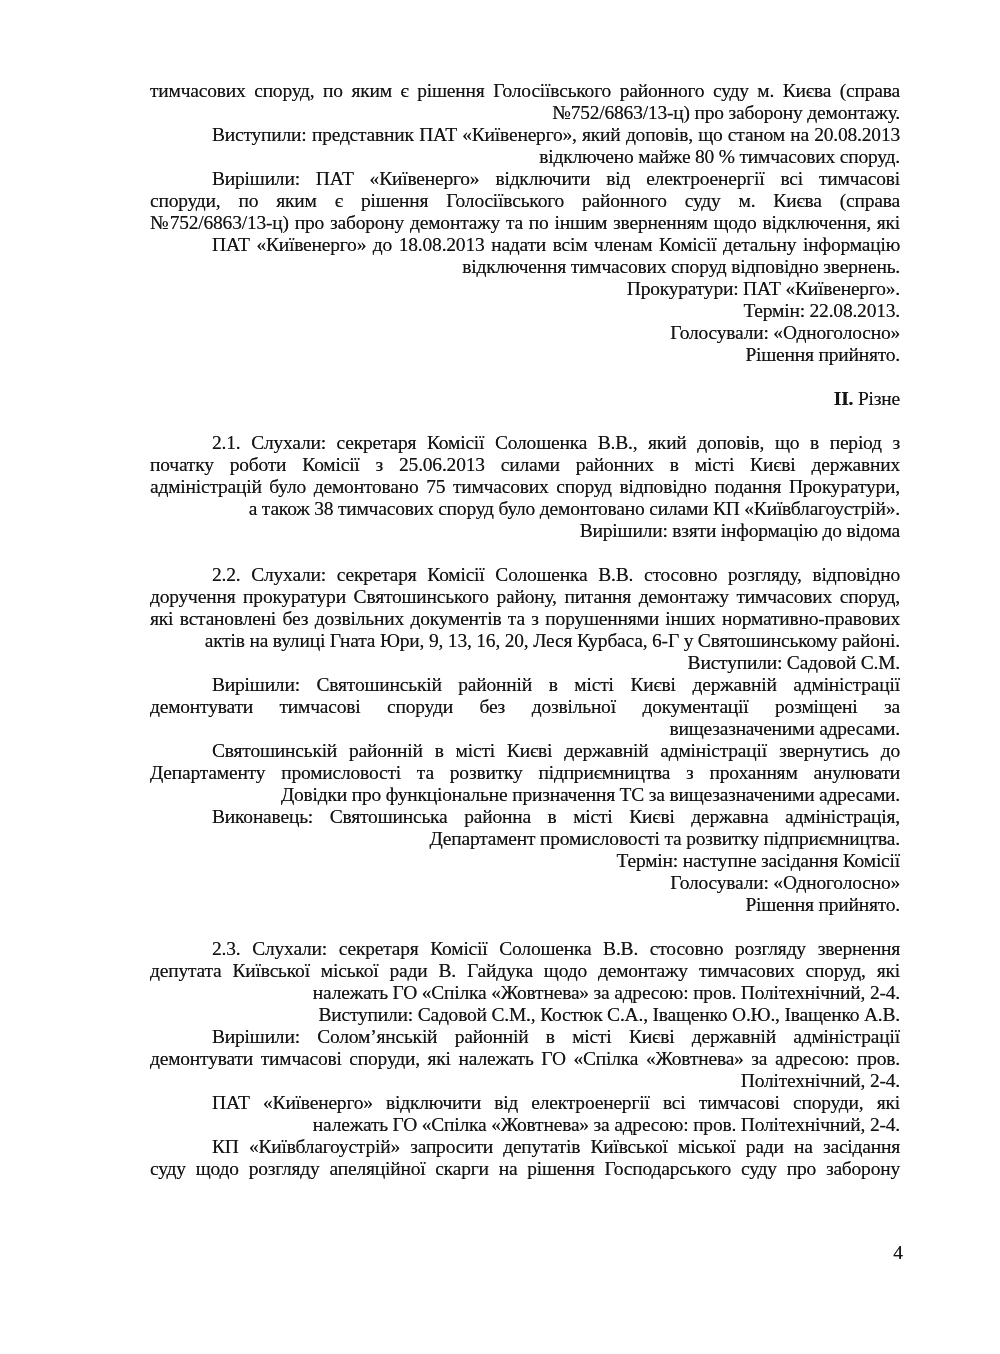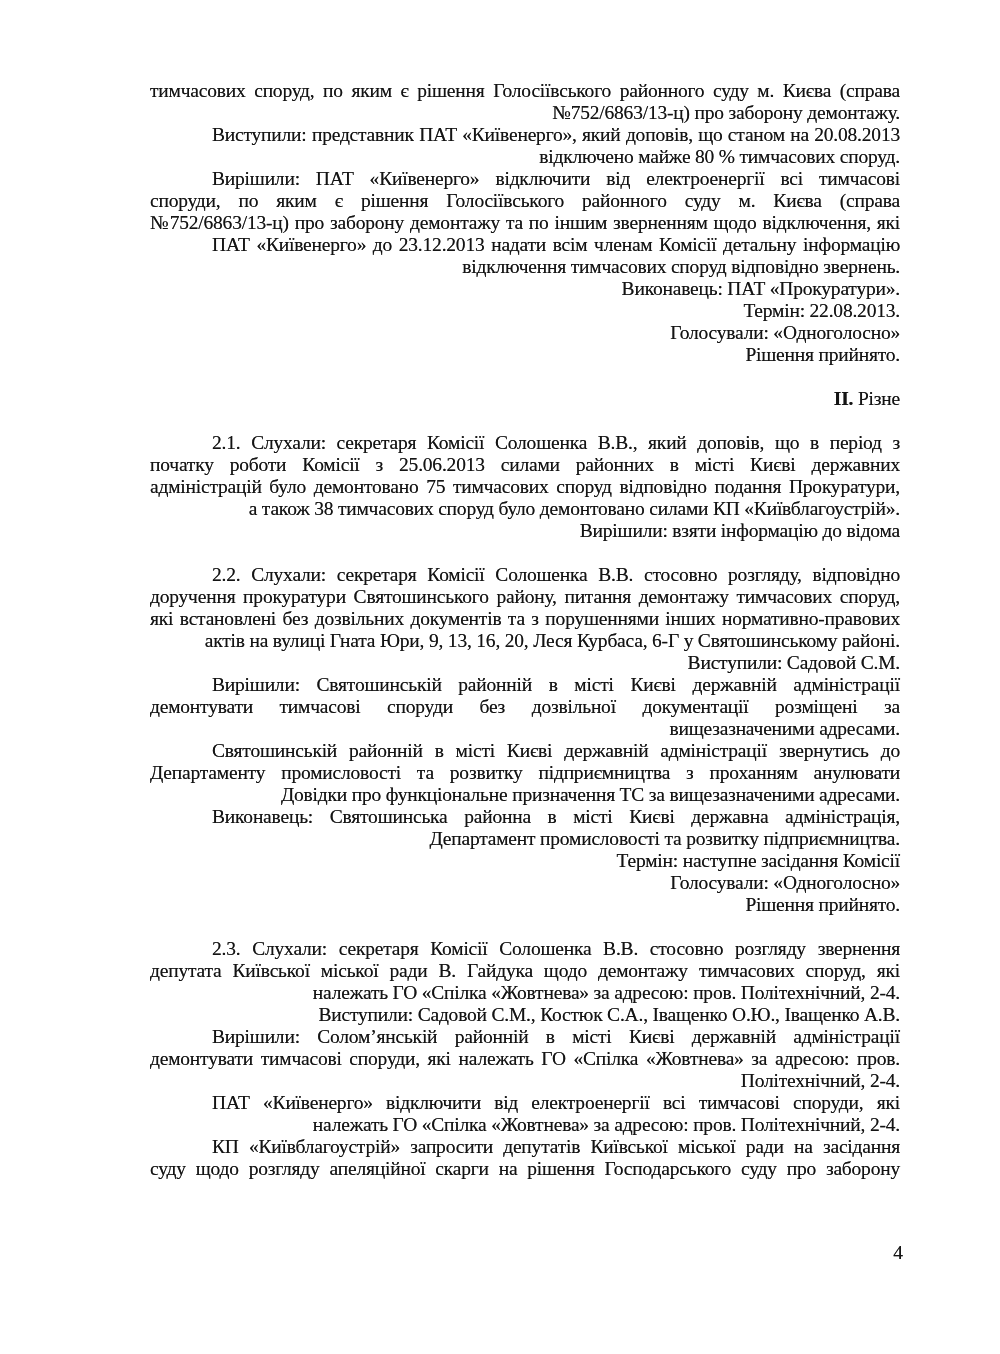--- a/index.html
+++ b/index.html
@@ -61,23 +61,23 @@
 
 <div class="page">
   <div class="doc-body">
       <div class="line j">тимчасових споруд, по яким є рішення Голосіївського районного суду м. Києва (справа</div>
       <div class="line ">№752/6863/13-ц) про заборону демонтажу.</div>
       <div class="line i j">Виступили: представник ПАТ «Київенерго», який доповів, що станом на 20.08.2013</div>
       <div class="line ">відключено майже 80 % тимчасових споруд.</div>
       <div class="line i j">Вирішили: ПАТ «Київенерго» відключити від електроенергії всі тимчасові</div>
       <div class="line j">споруди, по яким є рішення Голосіївського районного суду м. Києва (справа</div>
       <div class="line j">№752/6863/13-ц) про заборону демонтажу та по іншим зверненням щодо відключення, які</div>
-      <div class="line i j">ПАТ «Київенерго» до 23.12.2013 надати всім членам Комісії детальну інформацію</div>
+      <div class="line i j">ПАТ «Київенерго» до 18.08.2013 надати всім членам Комісії детальну інформацію</div>
       <div class="line ">відключення тимчасових споруд відповідно звернень.</div>
-      <div class="line i">Виконавець: ПАТ «Прокуратури».</div>
+      <div class="line i">Прокуратури: ПАТ «Київенерго».</div>
       <div class="line i">Термін: 22.08.2013.</div>
       <div class="line i">Голосували: «Одноголосно»</div>
       <div class="line i">Рішення прийнято.</div>
       <div class="line blank">&nbsp;</div>
       <div class="line i"><b>II.</b> Різне</div>
       <div class="line blank">&nbsp;</div>
       <div class="line i j">2.1. Слухали: секретаря Комісії Солошенка В.В., який доповів, що в період з</div>
       <div class="line j">початку роботи Комісії з 25.06.2013 силами районних в місті Києві державних</div>
       <div class="line j">адміністрацій було демонтовано 75 тимчасових споруд відповідно подання Прокуратури,</div>
       <div class="line ">а також 38 тимчасових споруд було демонтовано силами КП «Київблагоустрій».</div>

